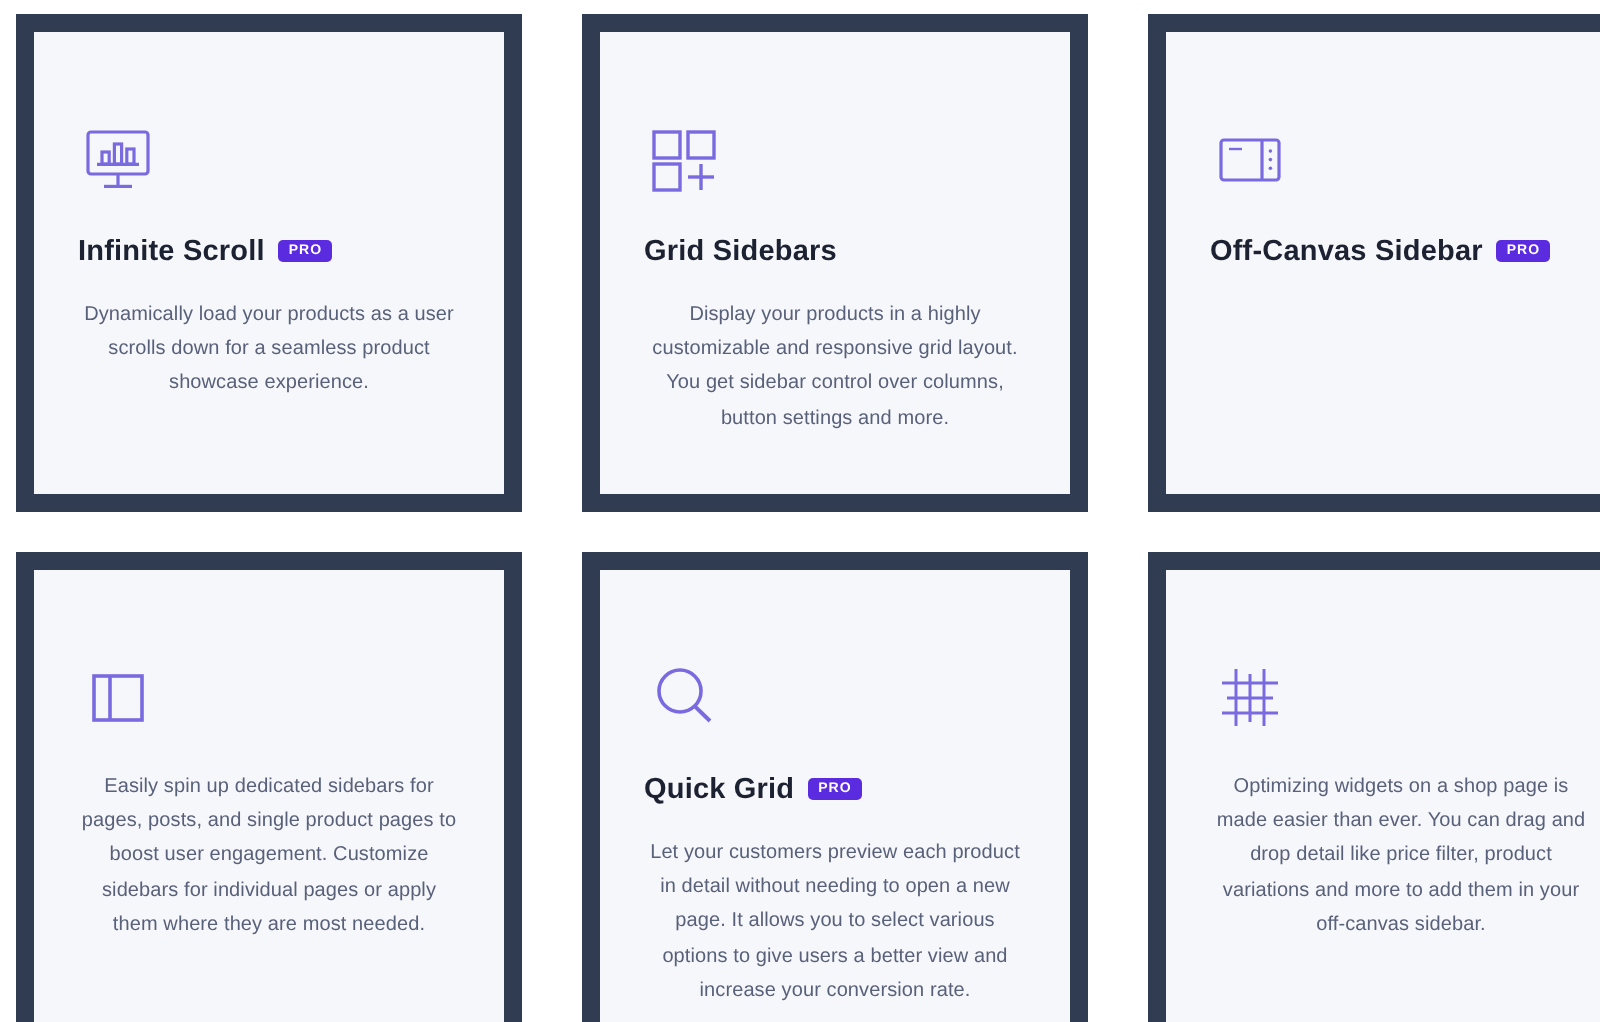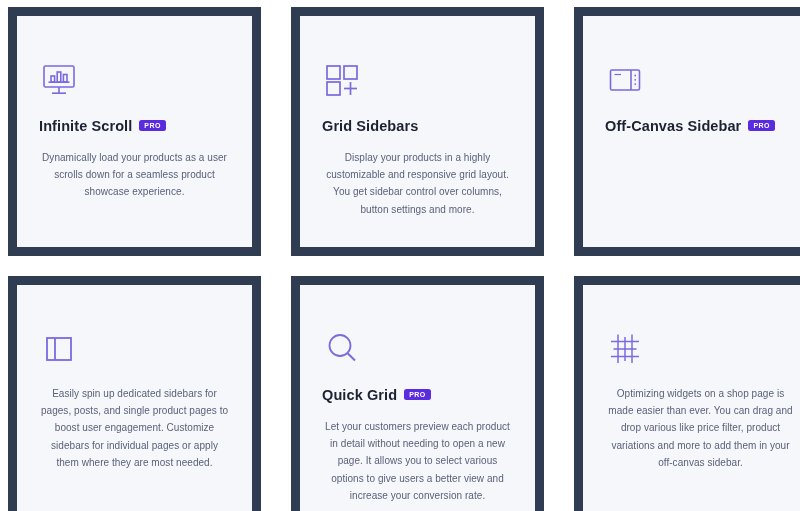--- a/index.html
+++ b/index.html
@@ -172,16 +172,16 @@
     <div class="card-icon">
       <svg width="40" height="40" viewBox="0 0 40 40" fill="none" stroke="#7a6ae0" stroke-width="1.5">
         <line x1="13" y1="5.5" x2="13" y2="34"></line>
         <line x1="20" y1="8" x2="20" y2="32"></line>
         <line x1="27" y1="5.5" x2="27" y2="34"></line>
         <line x1="6" y1="12.5" x2="34" y2="12.5"></line>
         <line x1="8.5" y1="20" x2="31.5" y2="20"></line>
         <line x1="6" y1="27.5" x2="34" y2="27.5"></line>
       </svg>
     </div>
-    <div class="card-desc">Optimizing widgets on a shop page is made easier than ever. You can drag and drop various like price filter, product variations and more to add them in your off-canvas sidebar.</div>
+    <div class="card-desc">Optimizing widgets on a shop page is made easier than ever. You can drag and drop detail like price filter, product variations and more to add them in your off-canvas sidebar.</div>
   </div>
 
 </div>
 
 </body></html>

